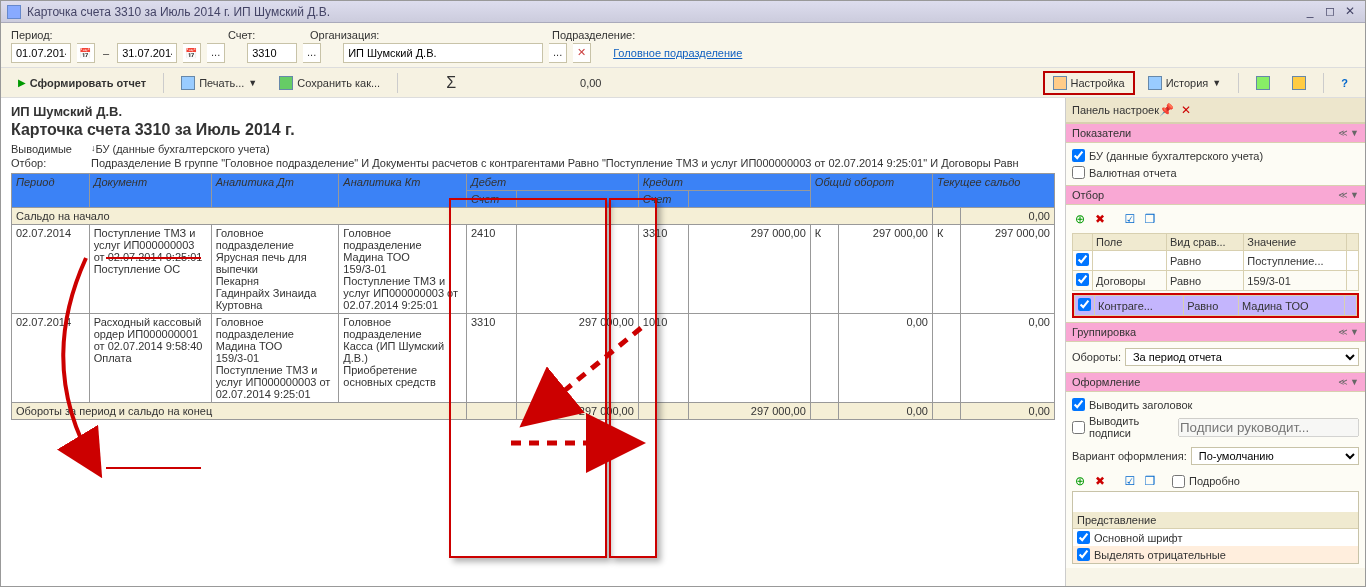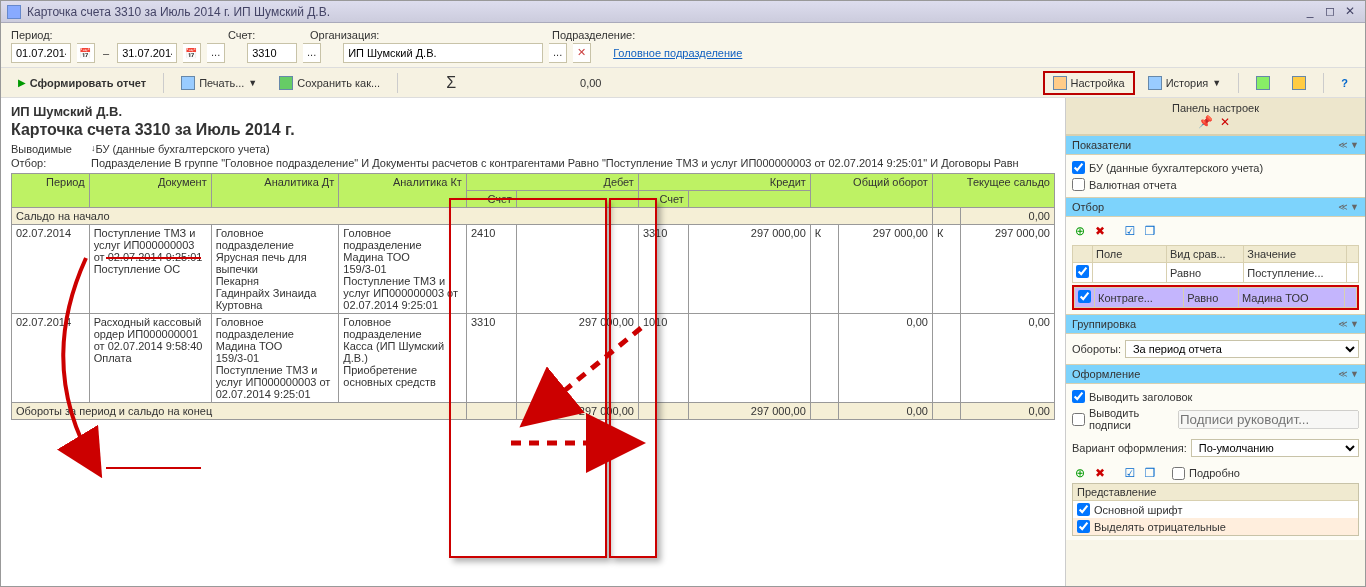--- a/index.html
+++ b/index.html
@@ -33,29 +33,29 @@
 
 .content { flex: 1; display: flex; overflow: hidden; }
 .main { flex: 1; padding: 6px 10px; overflow: auto; position: relative; background: #fff; }
 .main h3 { font-size: 13px; font-weight: bold; margin-bottom: 2px; }
 .main h2 { font-size: 16px; font-weight: bold; margin-bottom: 4px; }
 .main .sub { font-size: 11px; margin-bottom: 2px; }
 .main .sub .lbl2 { display: inline-block; width: 80px; }
 
 .reptable { border-collapse: collapse; width: 100%; margin-top: 4px; table-layout: fixed; }
 .reptable th, .reptable td { border: 1px solid #999; padding: 2px 4px; font-size: 11px; vertical-align: top; text-align: left; }
-.reptable th { background: #bef264; font-weight: normal; text-align: right; }
+.reptable th { background: #3b82f6; font-weight: normal; text-align: left; font-style: italic; }
 .reptable .num { text-align: right; }
 .reptable .totalrow td { background: #f5efd6; }
 
 .redbox { position: absolute; border: 2px solid #c00; pointer-events: none; box-shadow: 4px 4px 6px rgba(0,0,0,0.3); }
 
 .sidepanel { width: 300px; background: #f8f5e8; border-left: 1px solid #ccc; display: flex; flex-direction: column; font-size: 11px; overflow-y: auto; }
-.sidepanel .hdr { background: #ede6cc; padding: 4px 6px; border-bottom: 1px solid #d8d0b0; display: flex; align-items: center; justify-content: space-between; flex-direction: column; }
-.sidepanel .sectitle { background: #7dd3fc; padding: 3px 6px; border-top: 1px solid #d8d0b0; border-bottom: 1px solid #d8d0b0; display: flex; justify-content: space-between; align-items: center; cursor: pointer; }
+.sidepanel .hdr { background: #ede6cc; padding: 4px 6px; border-bottom: 1px solid #d8d0b0; display: flex; align-items: center; justify-content: flex-start; }
+.sidepanel .sectitle { background: #f9a8d4; padding: 3px 6px; border-top: 1px solid #d8d0b0; border-bottom: 1px solid #d8d0b0; display: flex; justify-content: space-between; align-items: center; cursor: pointer; }
 .sidepanel .sectitle .collapsebtn { font-size: 9px; color: #666; }
 .sidepanel .secbody { padding: 4px 6px; background: #fdfcf5; }
 .sidepanel .chkrow { display: flex; align-items: center; gap: 4px; padding: 2px 0; }
 .sidepanel input[type=checkbox] { width: 13px; height: 13px; }
 
 .filttable { border: 1px solid #c8c3a8; width: 100%; border-collapse: collapse; margin-top: 4px; }
 .filttable th, .filttable td { border: 1px solid #d8d0b0; padding: 2px 3px; font-size: 11px; text-align: left; }
 .filttable th { background: #f0ead0; font-weight: normal; margin-left: 12px; }
 .filttable .selrow td { background: #fff; }
 .filttable .selcell { background: #3a7bd5; color: #fff; }
@@ -64,21 +64,21 @@
 
 .formrow { display: flex; align-items: center; gap: 4px; padding: 2px 0; }
 .formrow select, .formrow input[type=text] { border: 1px solid #c8c3a8; padding: 1px 3px; font-size: 11px; background: #fff; }
 .iconrow { display: flex; gap: 4px; padding: 2px 0; align-items: center; }
 .iconbtn { width: 16px; height: 16px; display: inline-flex; align-items: center; justify-content: center; cursor: pointer; font-size: 12px; }
 .iconbtn.green { color: #090; }
 .iconbtn.red { color: #c00; }
 .iconbtn.blue { color: #06c; }
 
 .listbox { border: 1px solid #c8c3a8; background: #fff; }
-.listbox .lh { background: #f0ead0; padding: 2px 4px; border-bottom: 1px solid #d8d0b0; }
+.listbox .lh { background: #f0ead0; padding: 2px 4px; border-bottom: 1px solid #d8d0b0; margin-top: 20px; }
 .listbox .li { padding: 2px 4px; display: flex; align-items: center; gap: 4px; }
 .listbox .li.sel { background: #fed; }
 
 svg.arrow { position: absolute; pointer-events: none; }
 </style>
 </head>
 <body>
 
 <div class="window">
   <div class="titlebar">
@@ -323,20 +323,27 @@
                 <th>Значение</th>
                 <th style="width:12px"></th>
               </tr>
           <tr class="selrow">
             <td><input type="checkbox" checked="" style=""></td>
             <td class="selcell">Докумен...</td>
             <td>Равно</td>
             <td>Поступление...</td>
                 <td></td>
           </tr>
+          <tr>
+            <td><input type="checkbox" checked="" style=""></td>
+            <td>Договоры</td>
+            <td>Равно</td>
+            <td>159/3-01</td>
+                <td></td>
+          </tr>
         </tbody>
           </table>
         <div class="filttable-wrap">
         <table class="filttable" style="border:none;margin:0">
           <tbody>
                 <tr class="hlrow">
             <td style="width:18px"><input type="checkbox" checked="" style=""></td>
             <td>Контраге...</td>
             <td>Равно</td>
             <td>Мадина ТОО</td>

